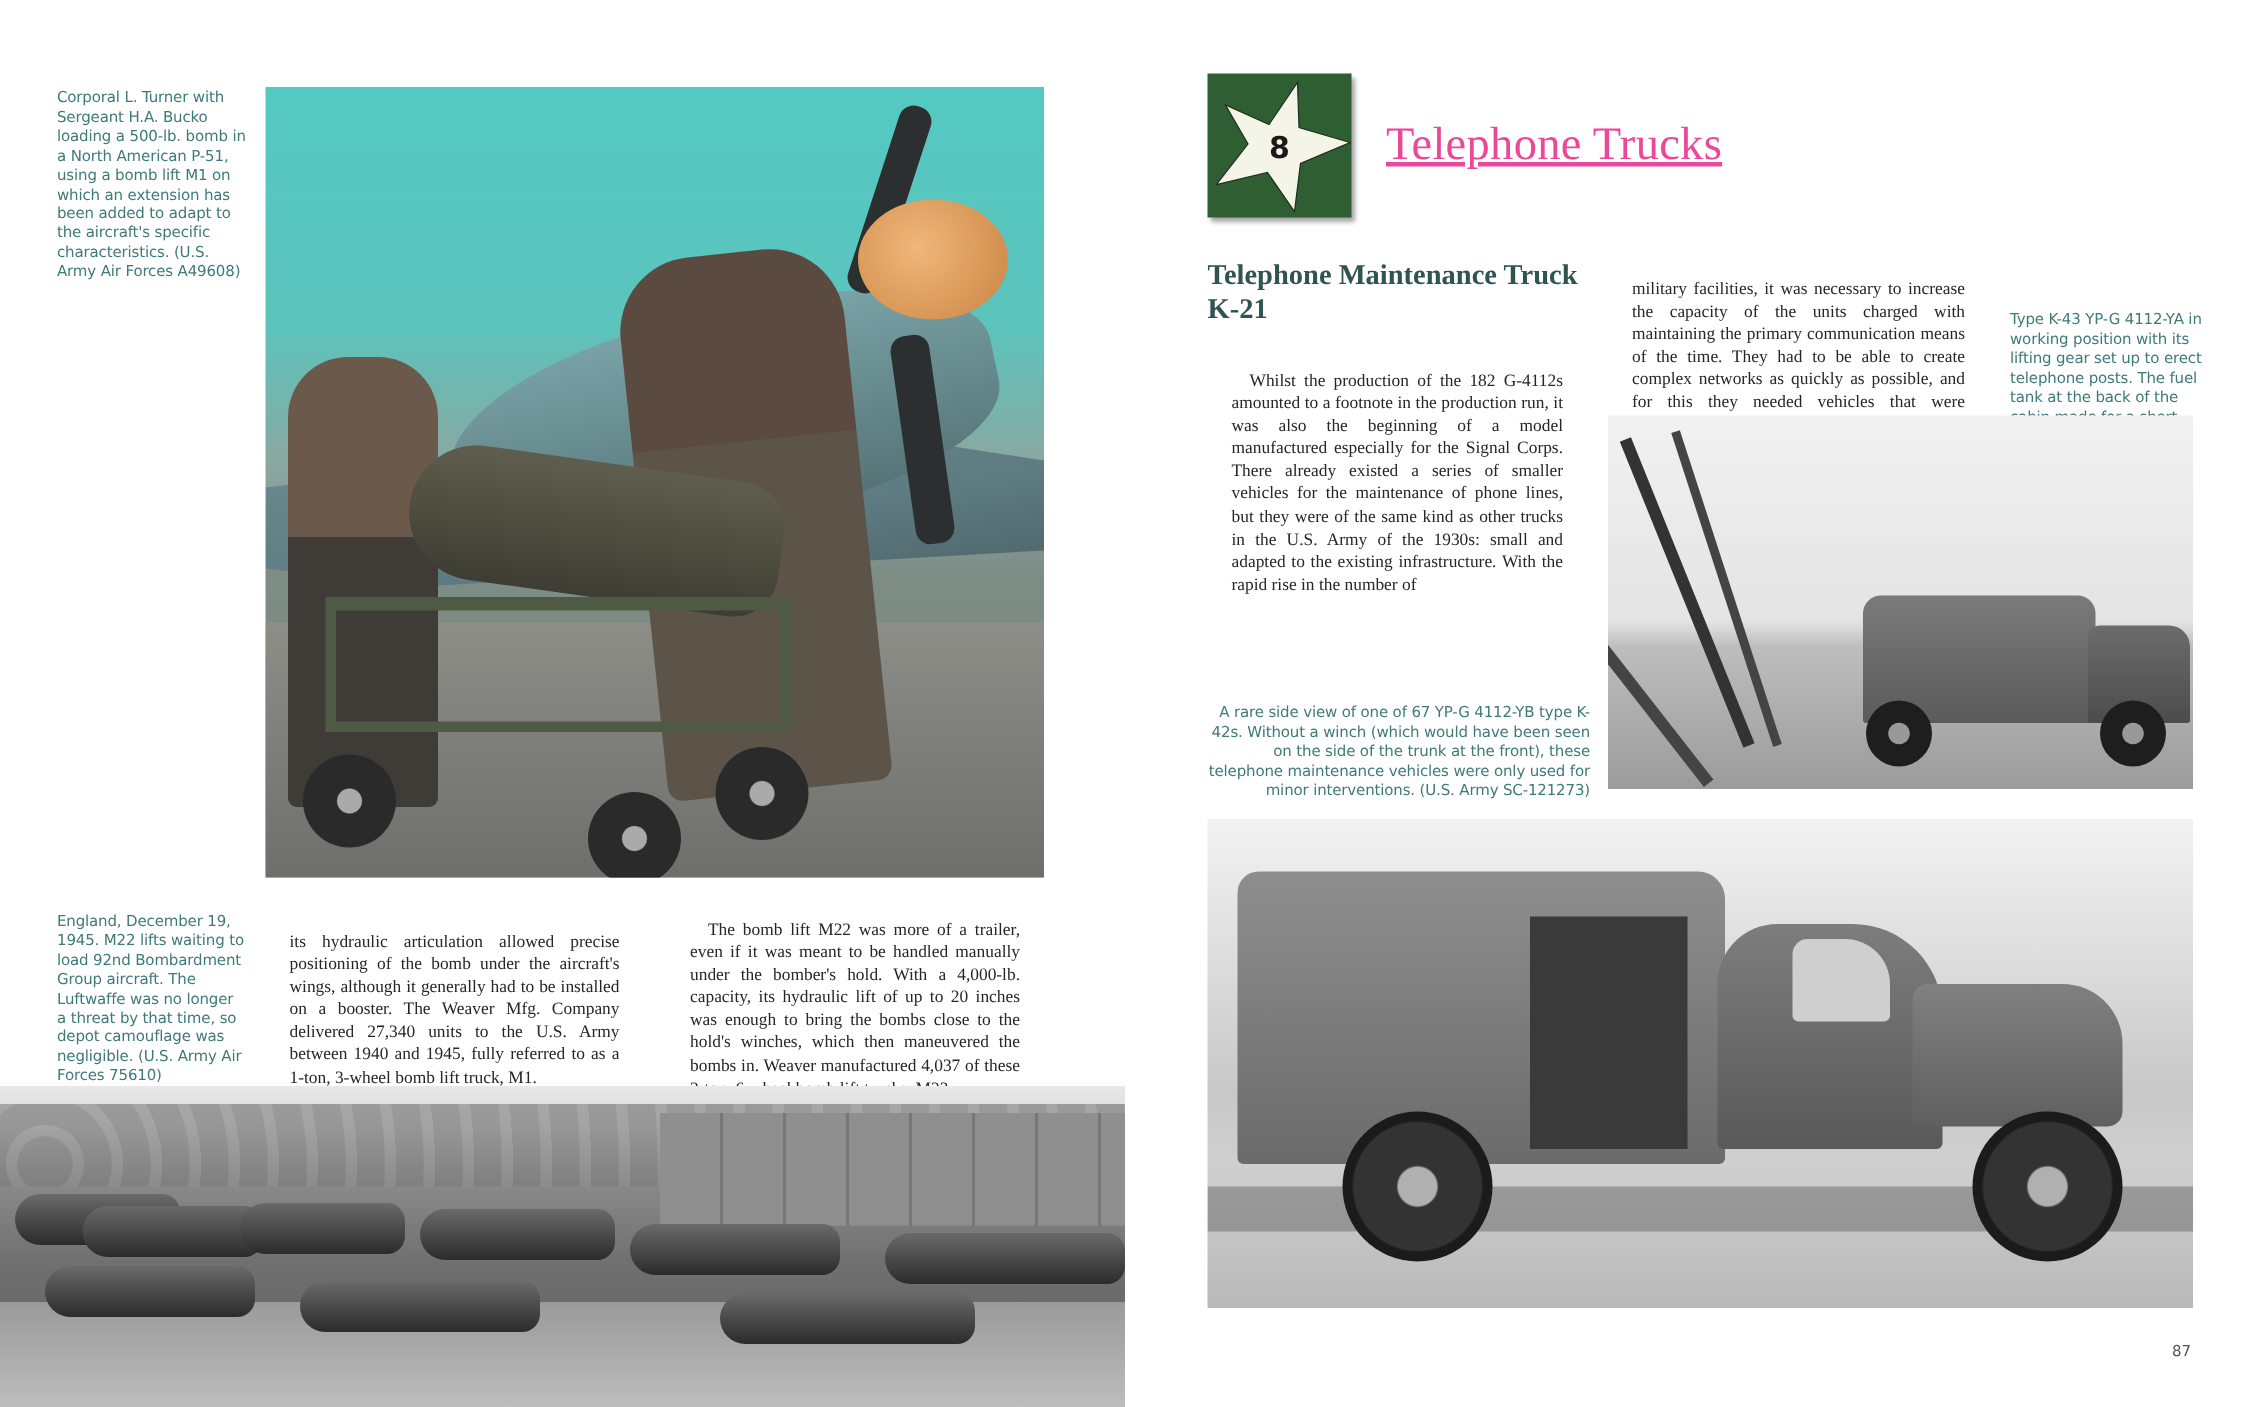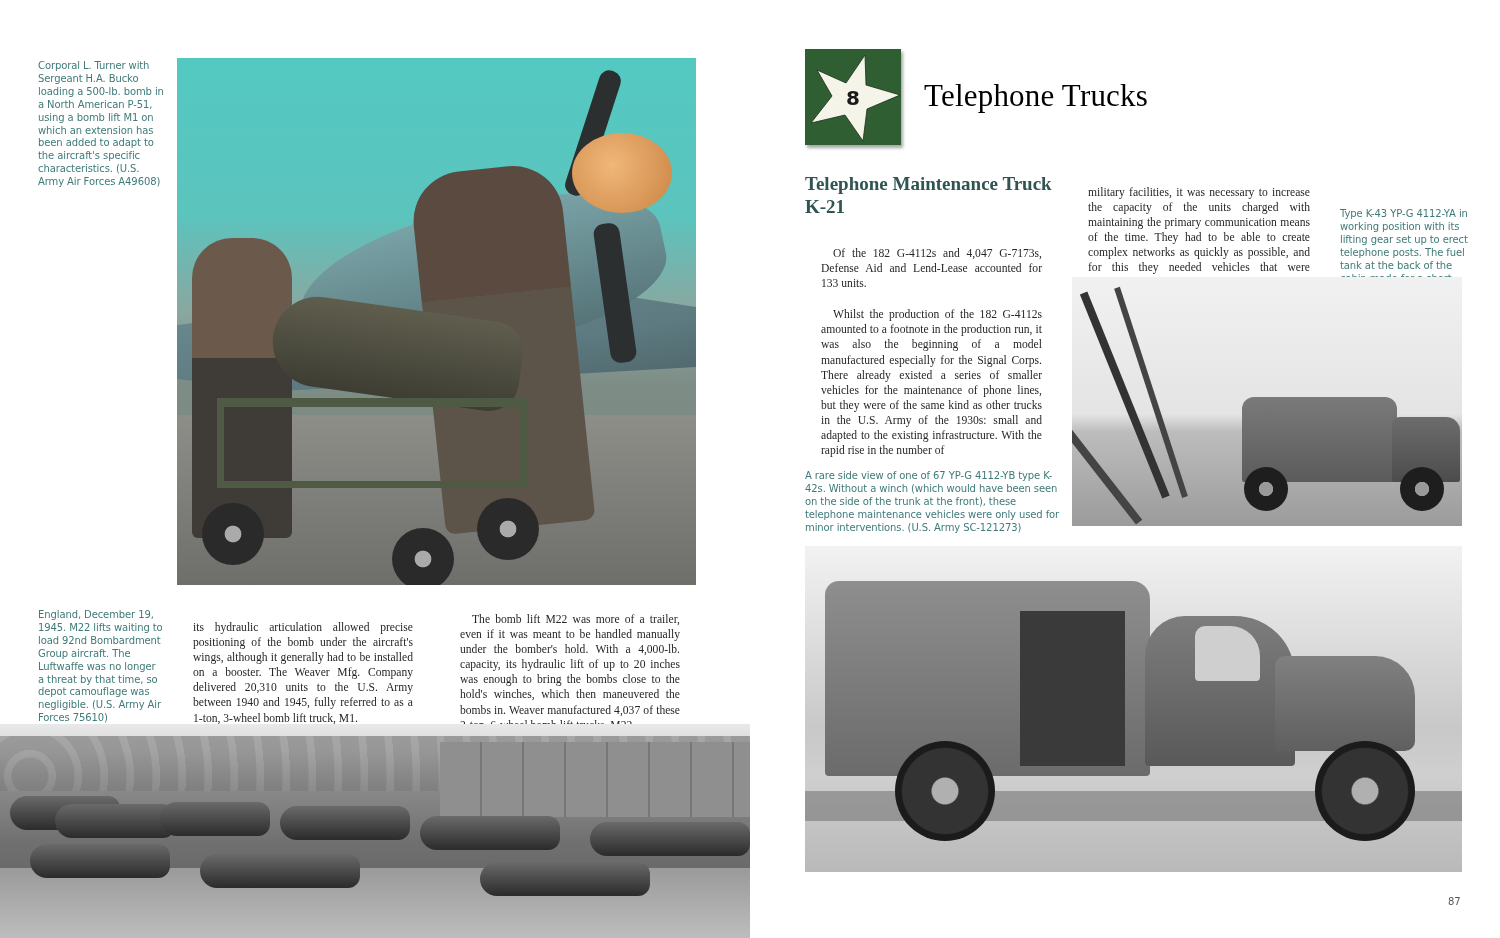--- a/index.html
+++ b/index.html
@@ -93,21 +93,21 @@
     background: #2f5e32;
     box-shadow: 2px 3px 3px rgba(0,0,0,.35);
   }
   #chapter-badge svg { position:absolute; left:0; top:0; }
   #chapter-number {
     position: absolute; left: 0; top: 37px; width: 96px; text-align: center;
     font-family: "DejaVu Sans", sans-serif; font-weight: bold; font-size: 20px; color: #1a1a1a;
   }
   #chapter-title {
     position: absolute; left: 924px; top: 78px;
-    font-family: "Liberation Serif", serif; font-size: 31px; color: #000000; letter-spacing: 0.2px;
+    font-family: "Liberation Serif", serif; font-size: 31px; color: #ec4899; letter-spacing: 0.2px; text-decoration: underline;
   }
   #section-heading {
     position: absolute; left: 805px; top: 172px; width: 260px;
     font-family: "Liberation Serif", serif; font-weight: bold; font-size: 19px; line-height: 23px; color: #2f5451;
   }
 
   #page-number {
     position: absolute; left: 1448px; top: 896px;
     font-family: "DejaVu Sans", sans-serif; font-size: 10px; color: #555;
   }
@@ -129,21 +129,21 @@
   <div class="bomb"></div>
   <div class="cart"></div>
   <div class="wheel" style="left:25px; top:445px;"></div>
   <div class="wheel" style="left:215px; top:470px;"></div>
   <div class="wheel" style="left:300px; top:440px;"></div>
 </div>
 
 <div class="caption" style="left:38px; top:609px; width:126px;">England, December 19, 1945. M22 lifts waiting to load 92nd Bombardment Group aircraft. The Luftwaffe was no longer a threat by that time, so depot camouflage was negligible. (U.S. Army Air Forces 75610)</div>
 
 <div class="body-col" style="left:177px; top:604px; width:252px;">
-  <p>its hydraulic articulation allowed precise positioning of the bomb under the aircraft's wings, although it generally had to be installed on a booster. The Weaver Mfg. Company delivered 20,310 units to the U.S. Army between 1940 and 1945, fully referred to as a 1-ton, 3-wheel bomb lift truck, M1.</p>
+  <p>its hydraulic articulation allowed precise positioning of the bomb under the aircraft's wings, although it generally had to be installed on a booster. The Weaver Mfg. Company delivered 27,340 units to the U.S. Army between 1940 and 1945, fully referred to as a 1-ton, 3-wheel bomb lift truck, M1.</p>
 </div>
 
 <div class="body-col" style="left:444px; top:596px; width:252px;">
   <p class="indent">The bomb lift M22 was more of a trailer, even if it was meant to be handled manually under the bomber's hold. With a 4,000-lb. capacity, its hydraulic lift of up to 20 inches was enough to bring the bombs close to the hold's winches, which then maneuvered the bombs in. Weaver manufactured 4,037 of these 2-ton, 6-wheel bomb lift trucks, M22.</p>
 </div>
 
 <div id="photo-bombs" class="photo">
   <div class="trees"></div>
   <div class="crates"></div>
   <div class="ground"></div>
@@ -163,41 +163,40 @@
     <polygon points="60,6 61,36 95,46 62,60 58,92 40,66 6,74 27,47 12,21 41,34" fill="#f5f4e8" stroke="#1e2d1e" stroke-width="0.8"></polygon>
   </svg>
   <div id="chapter-number">8</div>
 </div>
 
 <div id="chapter-title">Telephone Trucks</div>
 
 <div id="section-heading">Telephone Maintenance Truck K-21</div>
 
 <div class="body-col" style="left:805px; top:230px; width:253px;">
-  <p class="indent">Of the 182 G-4112s and 4,047 G-7173s, Defense Aid and Lend-Lease accounted for 133 units.</p>
   <p class="indent">Whilst the production of the 182 G-4112s amounted to a footnote in the production run, it was also the beginning of a model manufactured especially for the Signal Corps. There already existed a series of smaller vehicles for the maintenance of phone lines, but they were of the same kind as other trucks in the U.S. Army of the 1930s: small and adapted to the existing infrastructure. With the rapid rise in the number of</p>
 </div>
 
 <div class="body-col" style="left:1072px; top:169px; width:254px;">
   <p>military facilities, it was necessary to increase the capacity of the units charged with maintaining the primary communication means of the time. They had to be able to create complex networks as quickly as possible, and for this they needed vehicles that were perfectly suited to these large-scale tasks. The 1½-ton,</p>
 </div>
 
 <div class="caption" style="left:1340px; top:172px; width:128px;margin-top:36px;">Type K-43 YP-G 4112-YA in working position with its lifting gear set up to erect telephone posts. The fuel tank at the back of the cabin made for a short body. (U.S. Army SC-121272)</div>
 
 <div id="photo-k43-working" class="photo">
   <div class="boom"></div>
   <div class="boom2"></div>
   <div class="pole"></div>
   <div class="body"></div>
   <div class="cab"></div>
   <div class="wheel" style="left:172px; top:190px;"></div>
   <div class="wheel" style="left:328px; top:190px;"></div>
 </div>
 
-<div class="caption" style="left:805px; top:470px; width:255px;">A rare side view of one of 67 YP-G 4112-YB type K-42s. Without a winch (which would have been seen on the side of the trunk at the front), these telephone maintenance vehicles were only used for minor interventions. (U.S. Army SC-121273)</div>
+<div class="caption" style="left:805px; top:470px; width:255px;text-align:right;">A rare side view of one of 67 YP-G 4112-YB type K-42s. Without a winch (which would have been seen on the side of the trunk at the front), these telephone maintenance vehicles were only used for minor interventions. (U.S. Army SC-121273)</div>
 
 <div id="photo-k42-side" class="photo">
   <div class="shadow"></div>
   <div class="body"></div>
   <div class="door"></div>
   <div class="cab"></div>
   <div class="window"></div>
   <div class="hood"></div>
   <div class="wheel" style="left:90px; top:195px;"></div>
   <div class="wheel" style="left:510px; top:195px;"></div>

